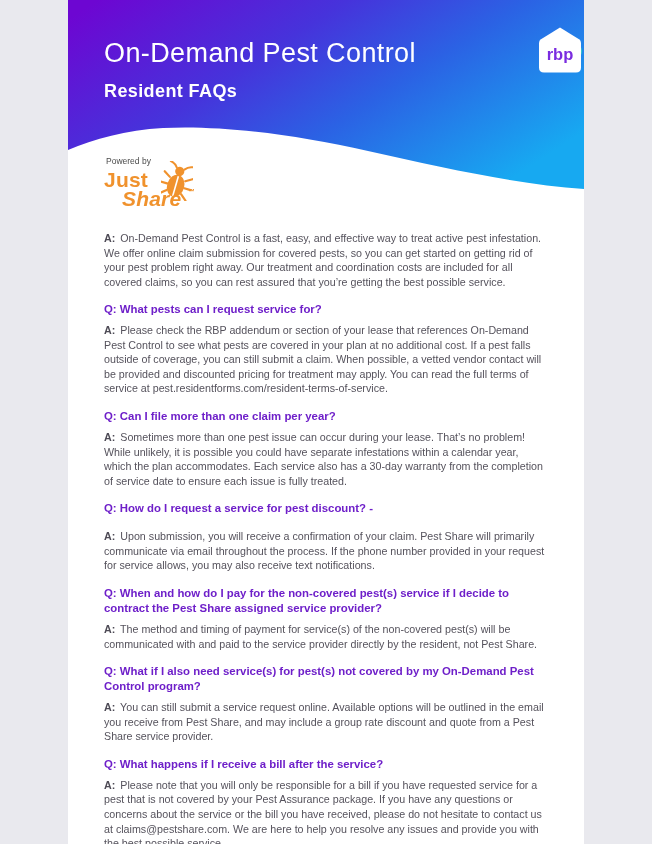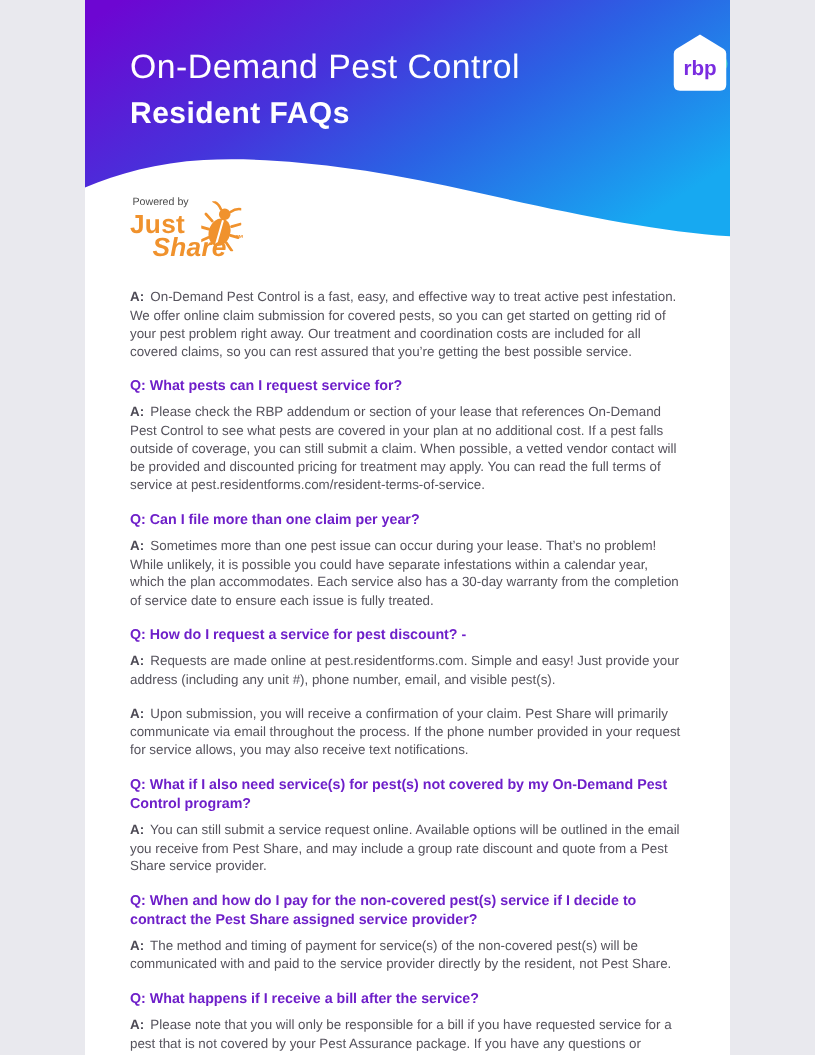--- a/index.html
+++ b/index.html
@@ -5,21 +5,21 @@
   html,body{margin:0;padding:0;background:#e9e9ee;}
   .page{
     position:relative;width:516px;height:844px;margin:0 auto;
     background:#ffffff;overflow:hidden;
     font-family:"Liberation Sans",sans-serif;
   }
   
   .header-wave{position:absolute;top:0;left:0;width:652px;height:240px;}
   .header-title{position:absolute;left:36px;top:34px;color:#ffffff;}
   .header-title .t1{font-size:27px;font-weight:500;letter-spacing:.4px;line-height:38px;}
-  .header-title .t2{font-size:24px;font-weight:800;letter-spacing:.4px;line-height:38px;}
+  .header-title .t2{font-size:18px;font-weight:800;letter-spacing:.4px;line-height:38px;}
   
   .rbp-logo{position:absolute;left:466px;top:24px;display:flex;align-items:flex-start;}
   .sn-block{margin-left:9px;margin-top:15px;color:#fff;white-space:nowrap;}
   .sn-by{font-size:7px;font-weight:700;vertical-align:10px;margin-right:2px;}
   .sn-words{display:inline-block;font-size:18px;font-weight:800;line-height:12px;letter-spacing:.2px;}
   .sn-words span{display:block;}
   .sn-words .sn-nature{margin-left:9px;}
   
   .ps-logo{position:absolute;left:36px;top:156px;}
   .ps-powered{font-size:8.5px;color:#4b4b4b;margin:0 0 2px 2px;font-weight:500;}
@@ -107,35 +107,34 @@
       <p class="faq-a"><strong class="a-label">A:</strong> <span>Please check the RBP addendum or section of your lease that references On-Demand Pest Control to see what pests are covered in your plan at no additional cost. If a pest falls outside of coverage, you can still submit a claim. When possible, a vetted vendor contact will be provided and discounted pricing for treatment may apply. You can read the full terms of service at pest.residentforms.com/resident-terms-of-service.</span></p>
     </section>
 
     <section class="faq">
       <h3 class="faq-q">Q: Can I file more than one claim per year?</h3>
       <p class="faq-a"><strong class="a-label">A:</strong> <span>Sometimes more than one pest issue can occur during your lease. That’s no problem! While unlikely, it is possible you could have separate infestations within a calendar year, which the plan accommodates. Each service also has a 30-day warranty from the completion of service date to ensure each issue is fully treated.</span></p>
     </section>
 
     <section class="faq">
       <h3 class="faq-q">Q: How do I request a service for pest discount? -</h3>
-      <p class="faq-a"><strong class="a-label">A:</strong> <span>Requests are made online at pest.residentforms.com. Simple and easy! Just provide your address (including any unit #), phone number, email, and visible pest(s).</span></p>
     </section>
 
     <section class="faq">
       <p class="faq-a"><strong class="a-label">A:</strong> <span>Upon submission, you will receive a confirmation of your claim. Pest Share will primarily communicate via email throughout the process. If the phone number provided in your request for service allows, you may also receive text notifications.</span></p>
     </section>
 
     <section class="faq">
-      <h3 class="faq-q">Q: What if I also need service(s) for pest(s) not covered by my On-Demand Pest Control program?</h3>
-      <p class="faq-a"><strong class="a-label">A:</strong> <span>You can still submit a service request online. Available options will be outlined in the email you receive from Pest Share, and may include a group rate discount and quote from a Pest Share service provider.</span></p>
+      <h3 class="faq-q">Q: When and how do I pay for the non-covered pest(s) service if I decide to contract the Pest Share assigned service provider?</h3>
+      <p class="faq-a"><strong class="a-label">A:</strong> <span>The method and timing of payment for service(s) of the non-covered pest(s) will be communicated with and paid to the service provider directly by the resident, not Pest Share.</span></p>
     </section>
 
     <section class="faq">
-      <h3 class="faq-q">Q: When and how do I pay for the non-covered pest(s) service if I decide to contract the Pest Share assigned service provider?</h3>
-      <p class="faq-a"><strong class="a-label">A:</strong> <span>The method and timing of payment for service(s) of the non-covered pest(s) will be communicated with and paid to the service provider directly by the resident, not Pest Share.</span></p>
+      <h3 class="faq-q">Q: What if I also need service(s) for pest(s) not covered by my On-Demand Pest Control program?</h3>
+      <p class="faq-a"><strong class="a-label">A:</strong> <span>You can still submit a service request online. Available options will be outlined in the email you receive from Pest Share, and may include a group rate discount and quote from a Pest Share service provider.</span></p>
     </section>
 
     <section class="faq">
       <h3 class="faq-q">Q: What happens if I receive a bill after the service?</h3>
       <p class="faq-a"><strong class="a-label">A:</strong> <span>Please note that you will only be responsible for a bill if you have requested service for a pest that is not covered by your Pest Assurance package. If you have any questions or concerns about the service or the bill you have received, please do not hesitate to contact us at claims@pestshare.com. We are here to help you resolve any issues and provide you with the best possible service.</span></p>
     </section>
 
   </div>
 </div>
 

